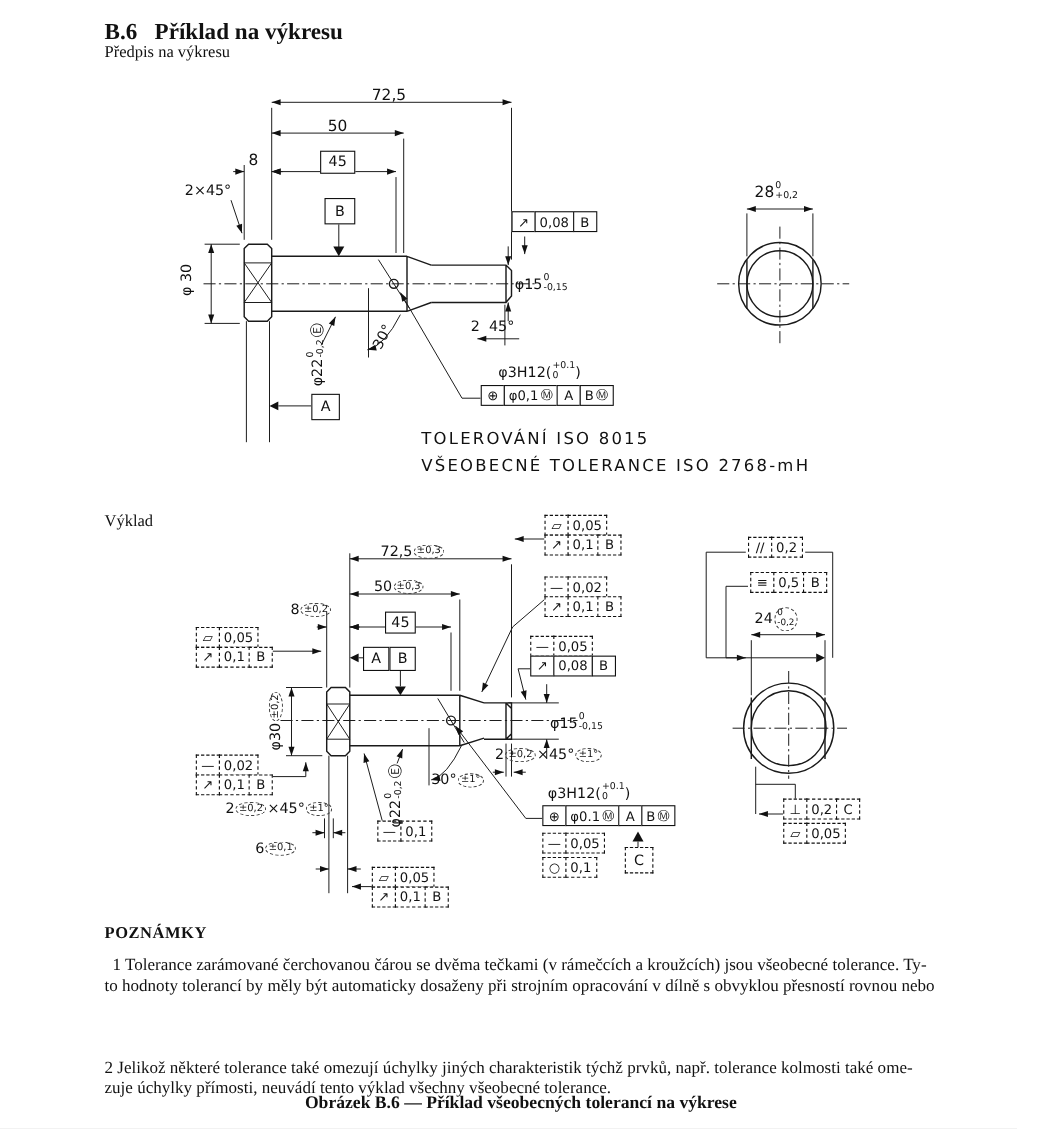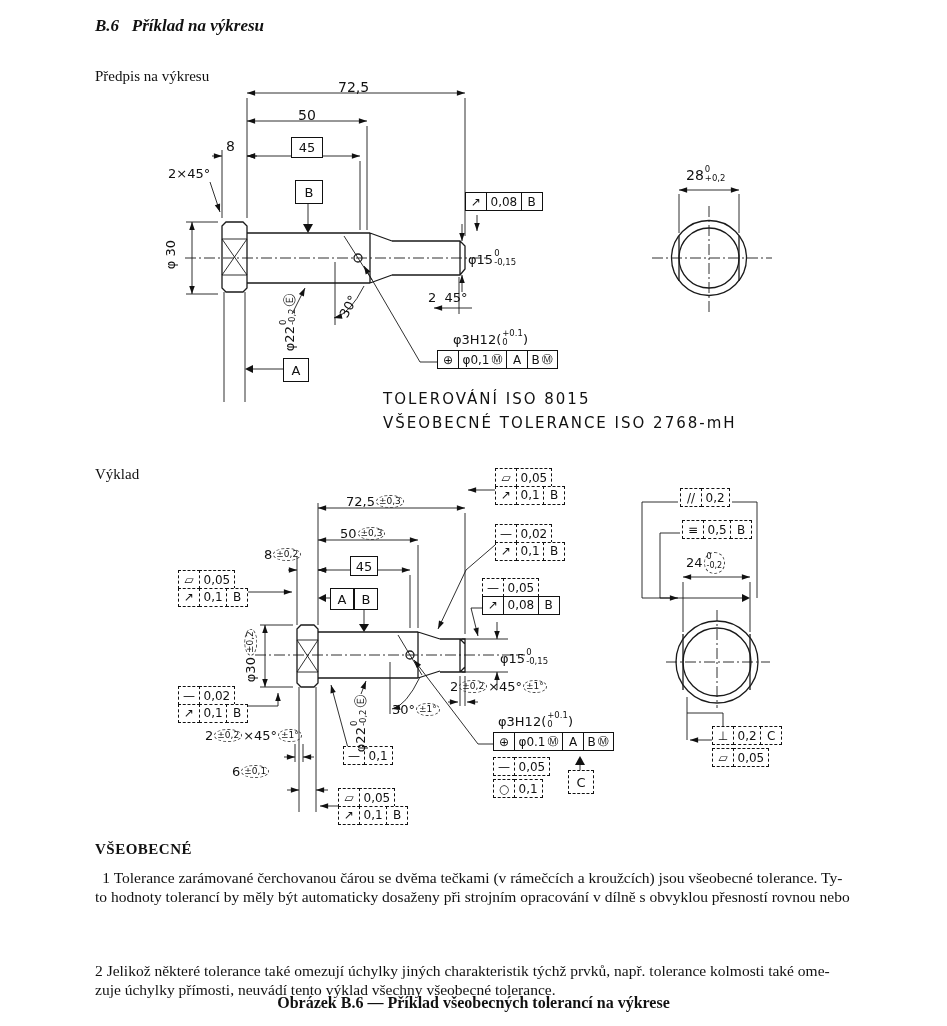--- a/index.html
+++ b/index.html
@@ -1,20 +1,20 @@
 <!DOCTYPE html>
 <html><head>
 <meta charset="utf-8">
 <style>
   html,body{margin:0;padding:0;background:#e8e8e8;}
   .page{position:relative;width:947px;height:1026px;background:#ffffff;overflow:hidden;
         font-family:"Liberation Serif",serif;color:#111;}
   .abs{position:absolute;}
   
-  .h1{font-size:17px;font-weight:bold;white-space:nowrap;font-style:italic;}
+  .h1{font-size:21px;font-weight:bold;white-space:nowrap;}
   .lbl{font-size:15px;white-space:nowrap;}
   .note{font-size:15.5px;line-height:19px;white-space:nowrap;}
   .notes-title{font-size:15px;font-weight:bold;letter-spacing:.5px;}
   .caption{font-size:16px;font-weight:bold;white-space:nowrap;}
   
   .t{position:absolute;font:13px "DejaVu Sans",sans-serif;color:#111;white-space:nowrap;
      display:flex;align-items:center;line-height:1;}
   .big{font-size:14px;}
   .iso{font:15px "DejaVu Sans",sans-serif;letter-spacing:2px;white-space:nowrap;}
   .stack{display:inline-flex;flex-direction:column;align-items:flex-start;
@@ -46,21 +46,21 @@
   svg .fill{fill:#111;stroke:none;}
 </style>
 </head>
 <body>
 
 <div class="page">
 
   <div class="abs h1" style="left:95px;top:16px;">
     <span>B.6</span>&nbsp;&nbsp;&nbsp;<span>Příklad na výkresu</span>
   </div>
-  <div class="abs lbl" style="left:95px;top:68px;">Předpis na výkresu</div>
+  <div class="abs lbl" style="left:95px;top:40px;">Předpis na výkresu</div>
   <div class="abs lbl" style="left:95px;top:466px;">Výklad</div>
 
   <svg width="947" height="1026" viewBox="0 0 947 1026">
     <defs>
       <marker id="ah" viewBox="0 0 10 10" refX="10" refY="5" markerWidth="12" markerHeight="9" orient="auto-start-reverse">
         <path d="M0,1.6 L10,5 L0,8.4 z" fill="#111"></path>
       </marker>
     </defs>
 
     <g>
@@ -459,21 +459,21 @@
       <div class="cell">C</div>
     </div>
   </div>
   <div class="fcf" style="left:712px;top:748px;">
     <div class="row gen">
       <div class="cell">▱</div>
       <div class="cell">0,05</div>
     </div>
   </div>
 
-  <div class="abs notes-title" style="left:95px;top:841px;">VŠEOBECNÉ</div>
+  <div class="abs notes-title" style="left:95px;top:841px;">POZNÁMKY</div>
   <div class="abs note" style="left:95px;top:868px;text-align:center;">
     <div>1   Tolerance zarámované čerchovanou čárou se dvěma tečkami (v rámečcích a kroužcích) jsou všeobecné tolerance. Ty-</div>
     <div>to hodnoty tolerancí by měly být automaticky dosaženy při strojním opracování v dílně s obvyklou přesností rovnou nebo</div>
   </div>
   <div class="abs note" style="left:95px;top:961px;">
     <div>2   Jelikož některé tolerance také omezují úchylky jiných charakteristik týchž prvků, např. tolerance kolmosti také ome-</div>
     <div>zuje úchylky přímosti, neuvádí tento výklad všechny všeobecné tolerance.</div>
   </div>
   <div class="abs caption" style="left:0;top:994px;width:947px;text-align:center;">Obrázek B.6 — Příklad všeobecných tolerancí na výkrese</div>
 

